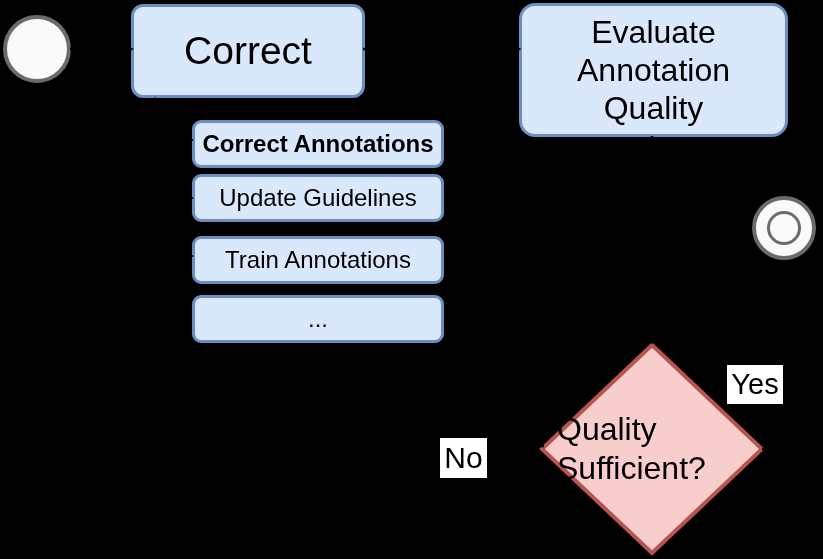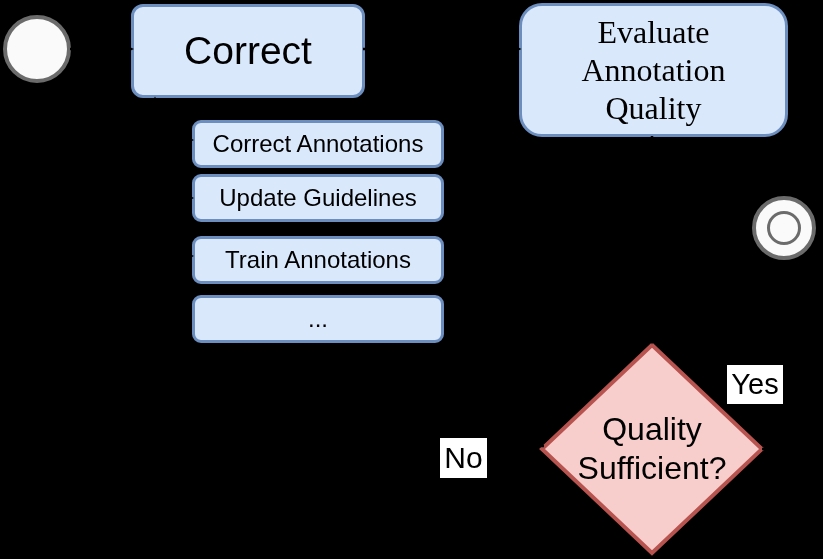--- a/index.html
+++ b/index.html
@@ -9,33 +9,33 @@
   }
   
   .node {
     position:absolute; box-sizing:border-box;
     display:flex; align-items:center; justify-content:center;
     text-align:center; z-index:1;
   }
   .process { background:#dae8fc; border:3px solid #6c8ebf; }
 
   .annotate   { left:131px; top:4px;   width:234px; height:94px;  border-radius:12px; font-size:39px; }
-  .evaluate   { left:519px; top:3px;   width:269px; height:134px; border-radius:23px; font-size:32px; line-height:38px;font-family:Liberation Serif, serif; }
+  .evaluate   { left:519px; top:3px;   width:269px; height:134px; border-radius:16px; font-size:32px; line-height:38px; }
   .evaluate .inner { max-width:200px; }
   .apply      { left:130px; top:369px; width:213px; height:157px; border-radius:16px; font-size:31px; line-height:38px; }
   .apply .inner { max-width:192px; }
 
   .method     { left:192px; width:252px; height:48px; border-radius:9px; font-size:24px; }
-  .method-1 { top:120px; } .method-2 { top:174px;align-items:center; } .method-3 { top:236px; } .method-4 { top:295px; }
+  .method-1 { top:120px;font-weight:bold; } .method-2 { top:174px;align-items:center; } .method-3 { top:236px; } .method-4 { top:295px; }
 
   .diamond-wrap { position:absolute; left:538px; top:341px; width:228px; height:216px; z-index:1; }
   .diamond-wrap svg { position:absolute; left:0; top:0; }
   .diamond-label {
     position:absolute; left:0; top:0; width:228px; height:216px;
-    display:flex; align-items:center; justify-content:center; text-align:center;
+    display:flex; align-items:center; justify-content:center; text-align:left;
     font-size:32px; line-height:39px;
   }
   .diamond-label .inner { max-width:190px; }
 
   .terminal {
     position:absolute; box-sizing:border-box; background:#fafafa;
     border:4px solid #6b6b6b; border-radius:50%; z-index:1;
     display:flex; align-items:center; justify-content:center;
   }
   .start-node { left:3px;   top:15px;  width:68px; height:68px; }

